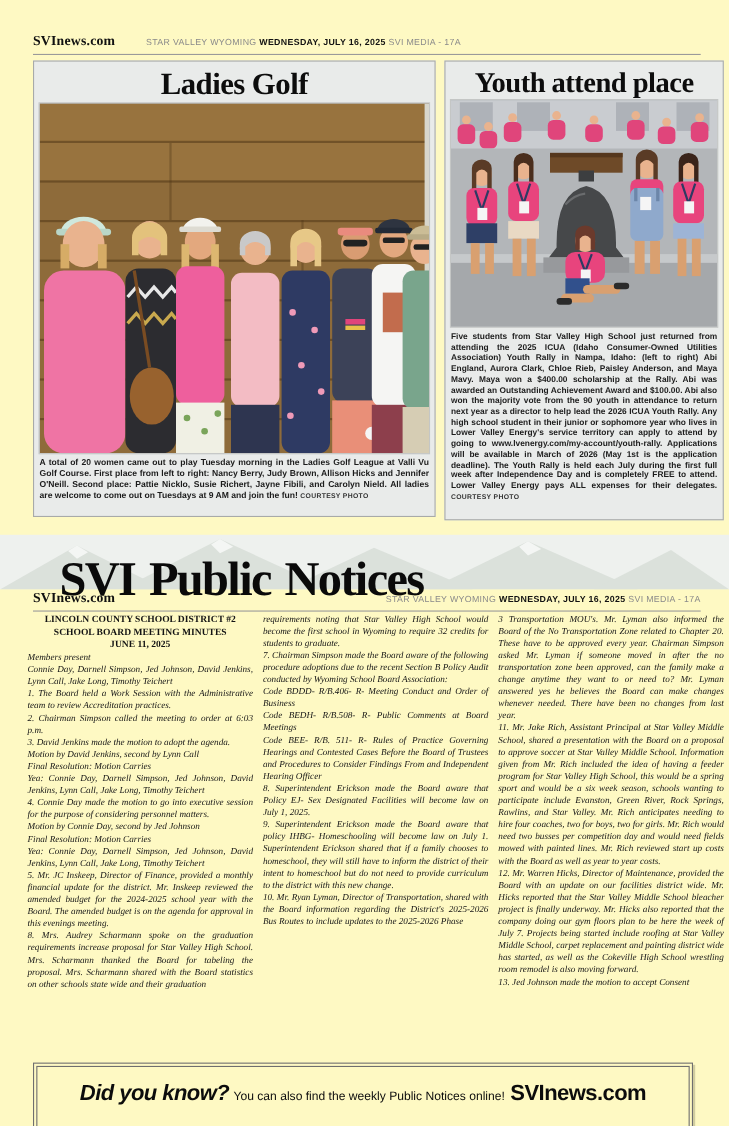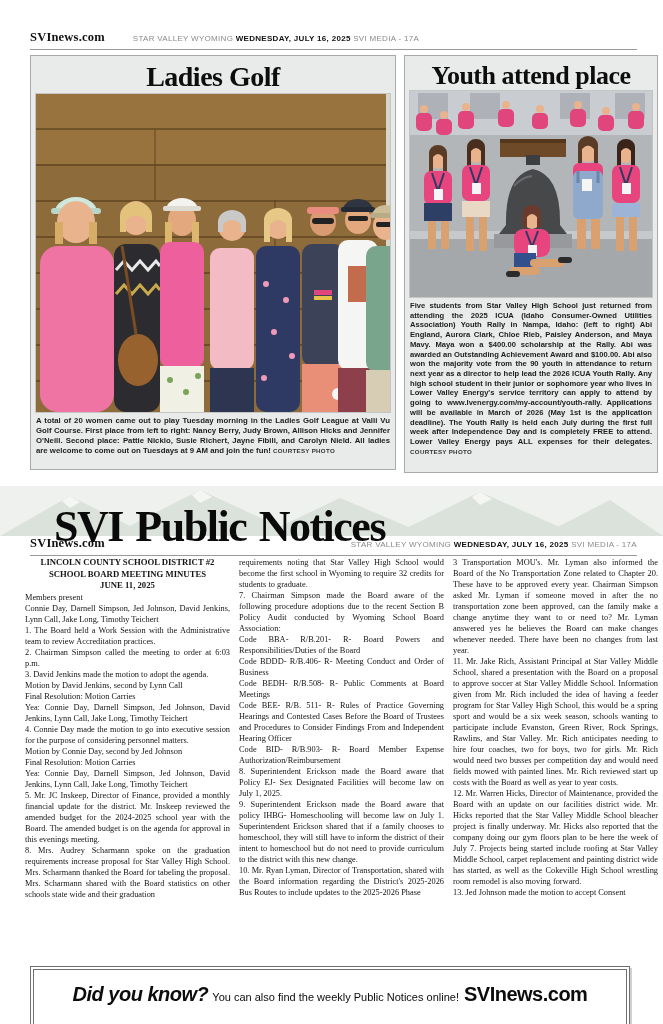--- a/index.html
+++ b/index.html
@@ -1,17 +1,17 @@
 <!DOCTYPE html>
 <html><head>
 <meta charset="utf-8">
 <style>
   * { margin:0; padding:0; box-sizing:border-box; }
   body { background:#dddddd; font-family:"Liberation Sans", sans-serif; }
-  .page { position:relative; width:663px; height:1024px; background:#ffffff; margin:0 auto; overflow:hidden; }
+  .page { position:relative; width:663px; height:1024px; background:#fef9c3; margin:0 auto; overflow:hidden; }
 
   
   .hdr { display:flex; align-items:baseline; border-bottom:1px solid #9a9a9a; padding-bottom:4px; }
   .hdr .site { font-family:"Liberation Serif", serif; font-weight:bold; font-size:12.5px; color:#111; letter-spacing:.2px; }
   .hdr .meta { font-size:8px; color:#8a8a8a; letter-spacing:.3px; white-space:nowrap; }
   .hdr .meta b { color:#111; }
   .hdr-top { position:absolute; top:30px; left:30px; right:26px; }
   .hdr-top .meta { margin-left:28px; }
   .hdr-mid { position:absolute; top:536px; left:30px; right:26px; justify-content:space-between; }
 
@@ -32,21 +32,21 @@
   .credit { font-size:6.2px; letter-spacing:.3px; color:#333; }
 
   
   .masthead { position:absolute; top:486px; left:0; width:663px; height:50px; }
   .masthead .wm { position:absolute; inset:0; }
   .masthead h1 { position:absolute; left:54px; top:16px; font-family:"Liberation Serif", serif; font-weight:bold; font-size:44px; line-height:50px; color:#0a0a0a; letter-spacing:-1.5px; word-spacing:3px; }
 
   
   .cols { position:absolute; top:557px; left:25px; display:flex; gap:9px; }
   .col { width:205px; font-family:"Liberation Serif", serif; font-size:8.35px; line-height:1.32; color:#141414; text-align:justify; }
-  .col p { margin:0; }
+  .col p { margin:0;font-style:italic; }
   .minutes-title { text-align:center; font-weight:bold; font-size:8.7px; line-height:1.35; }
 
   
   .banner { position:absolute; top:966px; left:30px; width:600px; height:62px; border:4px double #6f6f6f;
             box-shadow:2px 2px 0 rgba(0,0,0,.18); display:flex; align-items:baseline; justify-content:center; padding-top:13px; }
   .banner .lead { font-weight:bold; font-style:italic; font-size:20px; letter-spacing:-.5px; color:#0c0c0c; }
   .banner .mid  { font-weight:normal; font-size:11px; color:#0c0c0c; margin:0 5px 0 4px; }
   .banner .big  { font-weight:bold; font-size:20px; letter-spacing:-.5px; color:#0c0c0c; }
 </style>
 </head>
@@ -314,25 +314,23 @@
           <p> Final Resolution: Motion Carries</p>
           <p> Yea: Connie Day, Darnell Simpson, Jed Johnson, David Jenkins, Lynn Call, Jake Long, Timothy Teichert</p>
           <p>5. Mr. JC Inskeep, Director of Finance, provided a monthly financial update for the district. Mr.  Inskeep reviewed the amended budget for the 2024-2025 school year with the Board. The  amended budget is on the agenda for approval in this evenings meeting.</p>
           <p>8. Mrs. Audrey Scharmann spoke on the graduation requirements increase proposal for Star Valley  High School. Mrs. Scharmann thanked the Board for tabeling the proposal. Mrs. Scharmann  shared with the Board statistics on other schools state wide and their graduation</p>
         </div>
     </div>
     <div class="col">
       <div>
           <p>requirements  noting that Star Valley High School would become the first school in Wyoming to require 32  credits for students to graduate.</p>
           <p>7. Chairman Simpson made the Board aware of the following procedure adoptions due to the recent  Section B Policy Audit conducted by Wyoming School Board Association:</p>
-          <p> Code BBA- R/B.201- R- Board Powers and Responsibilities/Duties of the Board</p>
           <p> Code BDDD- R/B.406- R- Meeting Conduct and Order of Business</p>
           <p> Code BEDH- R/B.508- R- Public Comments at Board Meetings</p>
           <p> Code BEE- R/B. 511- R- Rules of Practice Governing Hearings and Contested Cases Before the  Board of Trustees and Procedures to Consider Findings From and Independent Hearing Officer</p>
-          <p>  Code BID- R/B.903- R- Board Member Expense Authorization/Reimbursement</p>
           <p>8. Superintendent Erickson made the Board aware that Policy EJ- Sex Designated Facilities will  become law on July 1, 2025.</p>
           <p>9. Superintendent Erickson made the Board aware that policy IHBG- Homeschooling will become  law on July 1. Superintendent Erickson shared that if a family chooses to homeschool, they will  still have to inform the district of their intent to homeschool but do not need to provide curriculum to the district with this new change.</p>
           <p>10. Mr. Ryan Lyman, Director of Transportation, shared with the Board information regarding the  District's 2025-2026 Bus Routes to include updates to the 2025-2026 Phase</p>
         </div>
     </div>
     <div class="col">
       <div>
           <p>3 Transportation  MOU's. Mr. Lyman also informed the Board of the No Transportation Zone related to Chapter 20. These have to be approved every year. Chairman Simpson asked Mr. Lyman if someone  moved  in after the no transportation zone been approved, can the family make a change anytime  they want to or need to? Mr. Lyman answered yes he believes the Board can make changes whenever needed. There have been no changes from last year.</p>
           <p>11. Mr. Jake Rich, Assistant Principal at Star Valley Middle School, shared a presentation with the  Board on a proposal to approve soccer at Star Valley Middle School. Information given from Mr.  Rich included the idea of having a feeder program for Star Valley High School, this would be a  spring sport and would be a six week season, schools wanting to participate include Evanston,  Green River, Rock Springs, Rawlins, and Star Valley. Mr. Rich anticipates needing to hire four  coaches, two for boys, two for girls. Mr. Rich would need two busses per competition day and  would need fields mowed with painted lines. Mr. Rich reviewed start up costs with the Board as  well as year to year costs.</p>
           <p>12. Mr. Warren Hicks, Director of Maintenance, provided the Board with an update on our facilities  district wide. Mr. Hicks reported that the Star Valley Middle School bleacher project is finally  underway. Mr. Hicks also reported that the company doing our gym floors plan to be here the  week of July 7. Projects being started include roofing at Star Valley Middle School, carpet  replacement and painting district wide has started, as well as the Cokeville High School wrestling  room remodel is also moving forward.</p>

